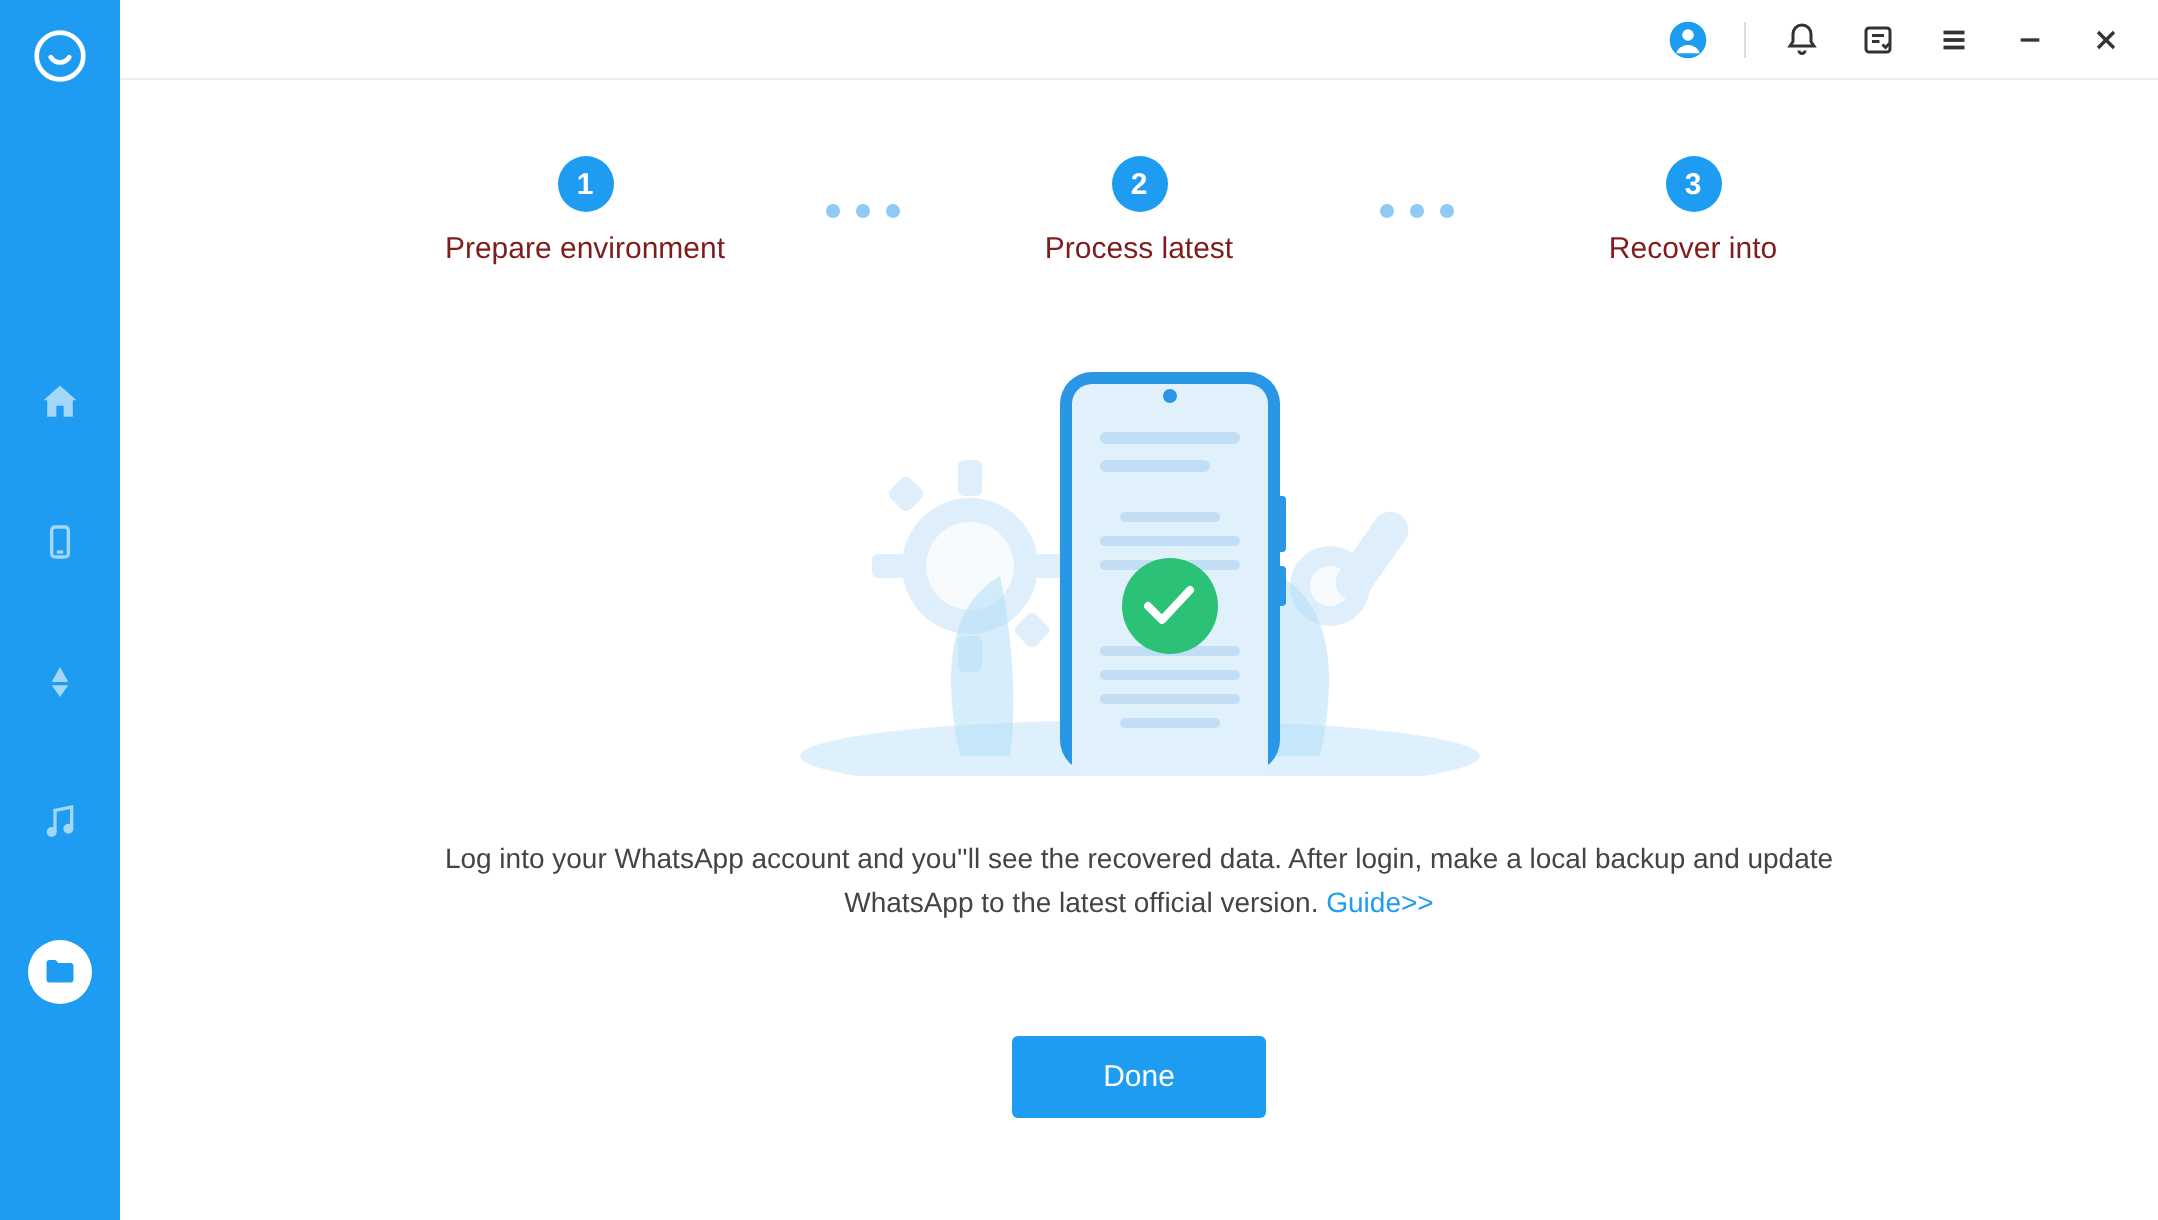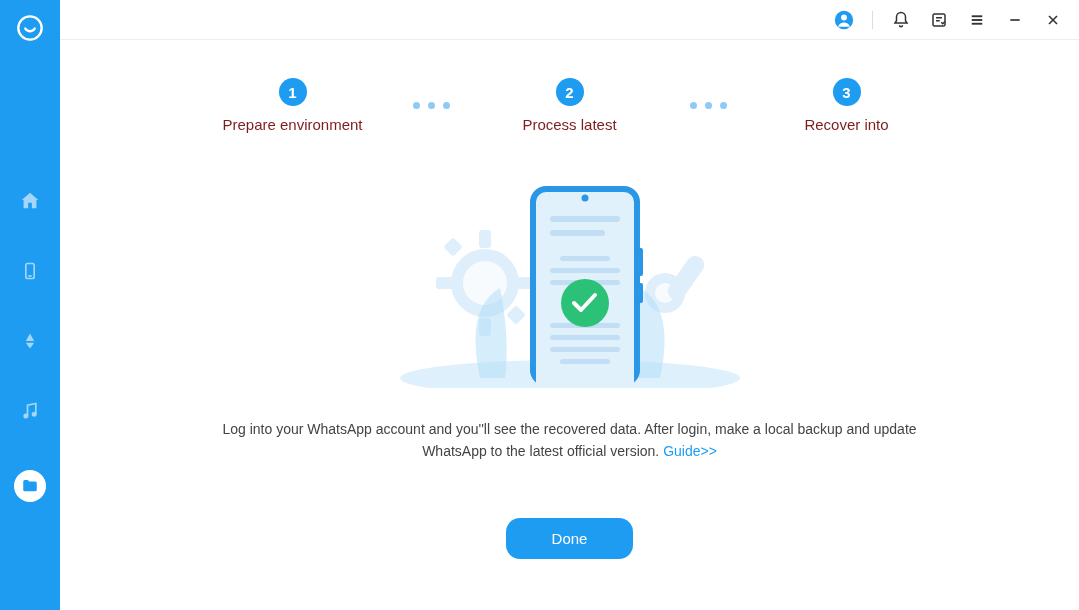--- a/index.html
+++ b/index.html
@@ -17,21 +17,21 @@
 .content { flex: 1; display: flex; flex-direction: column; align-items: center; padding-top: 38px; }
 .steps { display: flex; align-items: center; gap: 20px; }
 .step { display: flex; flex-direction: column; align-items: center; gap: 10px; width: 200px; }
 .step-circle { width: 28px; height: 28px; border-radius: 50%; background: #1e9cf2; color: #fff; display: flex; align-items: center; justify-content: center; font-weight: 600; font-size: 15px; }
 .step-label { color: #7f1d1d; font-size: 15px; }
 .dots { display: flex; gap: 8px; }
 .dot { width: 7px; height: 7px; border-radius: 50%; background: #8fc9f5; }
 .illustration { margin-top: 45px; width: 360px; height: 210px; position: relative; }
 .instruction { margin-top: 30px; text-align: center; max-width: 700px; font-size: 14px; color: #444; line-height: 1.6; }
 .instruction a { color: #1e9cf2; text-decoration: none; }
-.done-btn { margin-top: 55px; background: #1e9cf2; color: #fff; border: none; padding: 12px 46px; font-size: 15px; border-radius: 14px; cursor: pointer; }
+.done-btn { margin-top: 55px; background: #1e9cf2; color: #fff; border: none; padding: 12px 46px; font-size: 15px; border-radius: 3px; cursor: pointer; }
 </style>
 </head>
 <body>
 
 <div class="app">
   <div class="sidebar">
     <div class="logo">
       <svg viewBox="0 0 24 24" fill="none" stroke="#fff" stroke-width="2">
           <circle cx="12" cy="12" r="10"></circle>
           <path d="M16 12.5c-2 3-6 3-8 0" stroke-linecap="round"></path>

